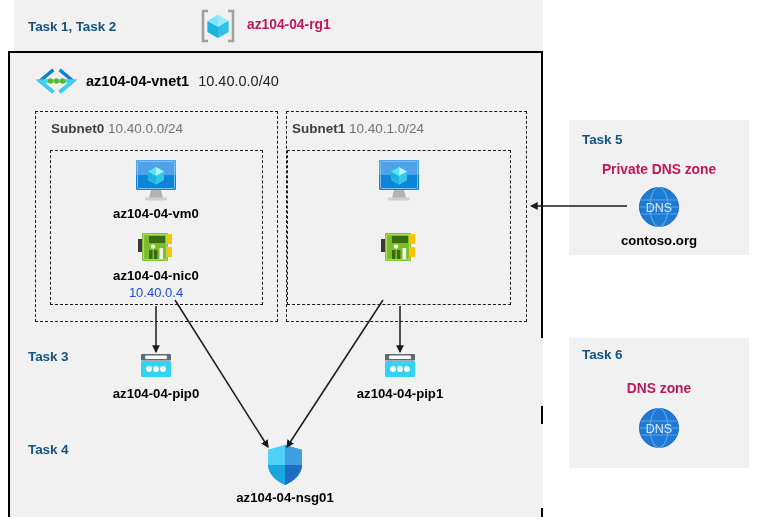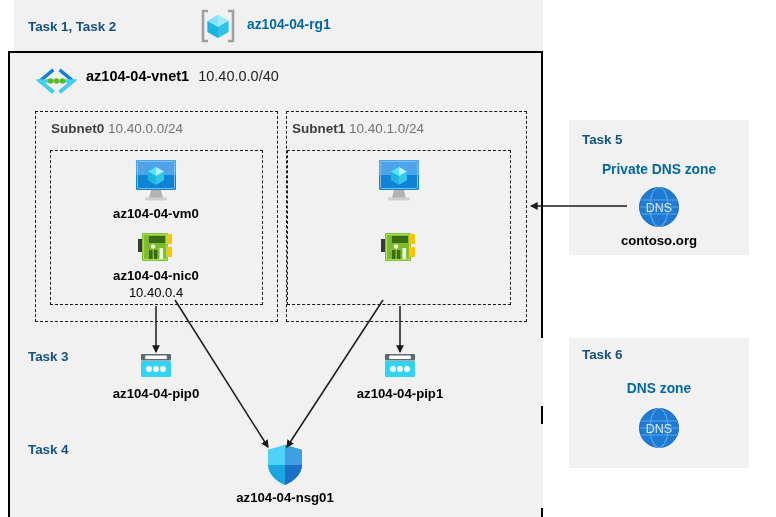--- a/index.html
+++ b/index.html
@@ -44,20 +44,21 @@
     background: #f1f1f1;
     border: 2px solid #000000;
     border-bottom: none;
     box-sizing: border-box;
   }
   #vnet-header {
     position: absolute;
     left: 36px;
     top: 68px;
     display: flex;
+    align-items: center;
     gap: 9px;
     white-space: nowrap;
   }
   .vnet-name {
     font-size: 14.5px;
     font-weight: bold;
     color: #000;
   }
   .vnet-cidr {
     font-size: 14.5px;
@@ -95,29 +96,29 @@
   .node-label {
     font-size: 13.2px;
     font-weight: bold;
     color: #000;
     white-space: nowrap;
     line-height: 1.25;
   }
   .node-sub {
     font-size: 13px;
     font-weight: normal;
-    color: #000000;
+    color: #1d4ed8;
     white-space: nowrap;
     line-height: 1.3;
   }
   .heading {
     position: absolute;
     font-size: 13.8px;
     font-weight: bold;
-    color: #0369a1;
+    color: #be185d;
     white-space: nowrap;
     text-align: center;
   }
 
   
   .icon { display: inline-block; line-height: 0; }
   svg { display: block; }
 
   
   #arrows {

